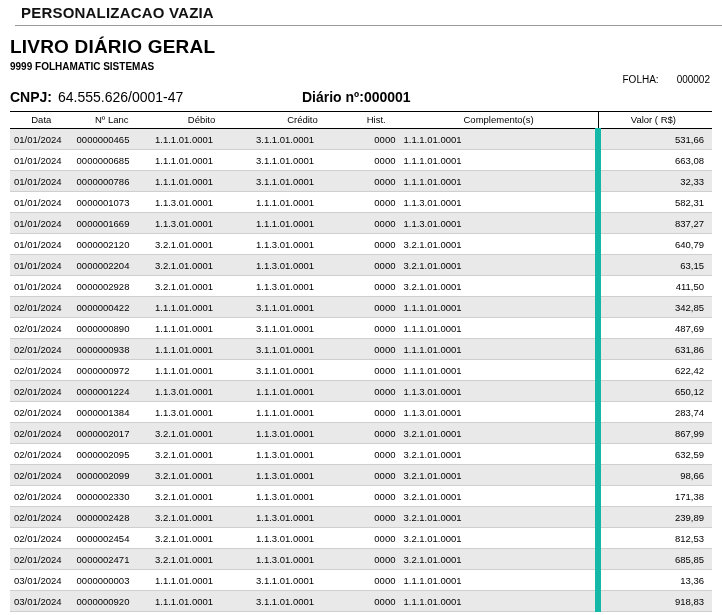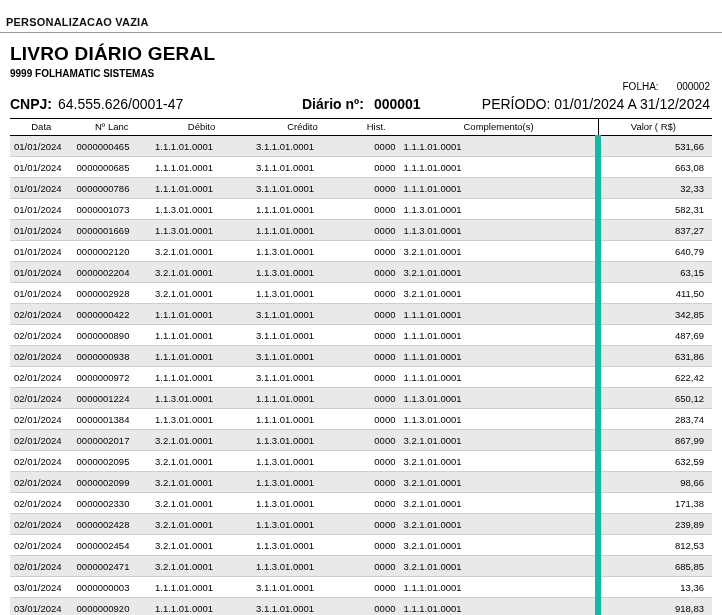--- a/index.html
+++ b/index.html
@@ -14,26 +14,27 @@
     color: #000000;
     overflow: hidden;
   }
   .page {
     position: relative;
     width: 722px;
     height: 615px;
     box-sizing: border-box;
   }
   .topbar {
-    padding: 16px 6px 4px 6px;
-    font-size: 11px;
+    padding: 4px 6px 4px 6px;
+    font-size: 15px;
     font-weight: bold;
     letter-spacing: 0.2px;
     border-bottom: 1px solid #9a9a9a;
     color: #111;
+    margin-left: 15px;
   }
   .doc {
     padding: 8px 10px 0 10px;
   }
   .title {
     font-size: 19px;
     font-weight: bold;
     letter-spacing: 0.2px;
     margin: 2px 0 3px 0;
   }
@@ -68,21 +69,21 @@
   }
   .cnpj-label { font-weight: bold; }
   .cnpj-value { margin-left: 6px; }
   .diario-block {
     position: absolute;
     left: 292px;
     top: 0;
     white-space: nowrap;
   }
   .diario-label { font-weight: bold; }
-  .diario-value { font-weight: bold; margin-left: 10px; }
+  .diario-value { font-weight: bold; margin-left: 0; }
   .periodo-block {
     position: absolute;
     right: 2px;
     top: 0;
     white-space: nowrap;
   }
   .periodo-label { font-weight: normal; }
   .periodo-value { margin-left: 4px; }
 
   table.ledger {
@@ -144,23 +145,20 @@
     <div class="meta-row">
       <span class="right-block">
         <span class="folha-label">FOLHA:</span><span class="folha-value">000002</span>
       </span>
     </div>
 
     <div class="meta-line2">
       <span class="cnpj-label">CNPJ:</span><span class="cnpj-value">64.555.626/0001-47</span>
       <span class="diario-block">
         <span class="diario-label">Diário nº:</span><span class="diario-value">000001</span>
-      </span>
-      <span class="periodo-block">
-        <span class="periodo-label">PERÍODO:</span><span class="periodo-value">01/01/2024 A 31/12/2024</span>
       </span>
     </div>
 
     <table class="ledger">
       <thead>
         <tr>
           <th class="col-data">Data</th>
           <th class="col-lanc">Nº Lanc</th>
           <th class="col-debito">Débito</th>
           <th class="col-credito">Crédito</th>

